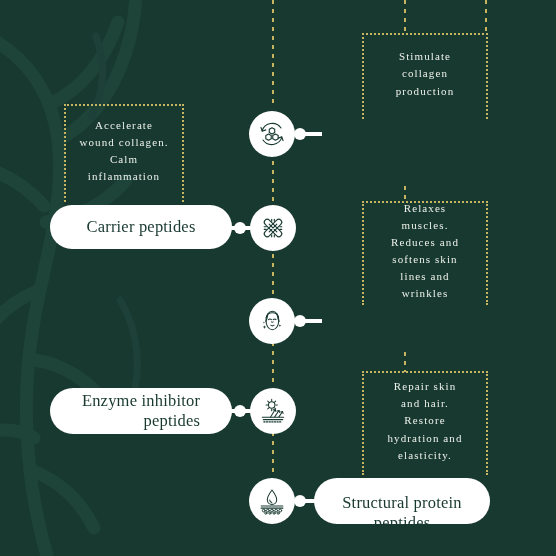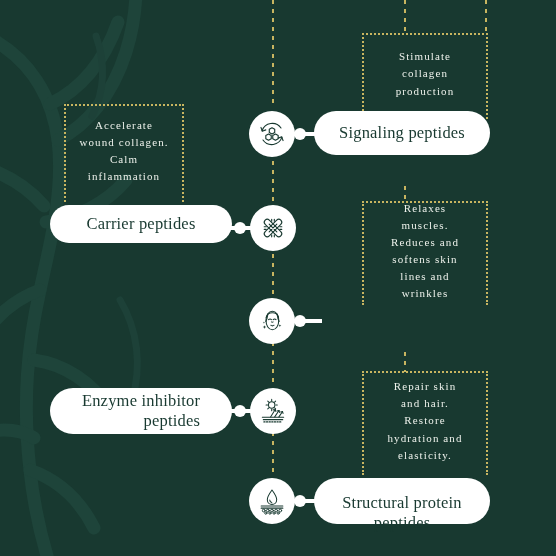--- a/index.html
+++ b/index.html
@@ -173,23 +173,20 @@
         <path d="M26.6 19.4 A11.4 11.4 0 0 1 6.4 22.4"></path>
         <path d="M4.2 9 L5.6 13 L9.4 11.6"></path>
         <path d="M27.8 23 L26.4 19 L22.6 20.4"></path>
         <path d="M16 9.3 l2.9 1.7 v3.3 L16 16 l-2.9-1.7 v-3.3 Z"></path>
         <path d="M12.3 16 l2.9 1.7 v3.3 l-2.9 1.7 l-2.9-1.7 v-3.3 Z"></path>
         <path d="M19.7 16 l2.9 1.7 v3.3 l-2.9 1.7 l-2.9-1.7 v-3.3 Z"></path>
       </g>
     </svg>
   </div>
 
-  <div class="pill" style="left:314px; top:111px; width:176px; height:44px;">
-    <div class="pill-label">Signaling peptides</div>
-  </div>
 
   <div class="note" style="left:64px; top:104px; width:120px; height:98px;">
     <div class="note-text">Accelerate
 wound collagen.
 Calm
 inflammation</div>
   </div>
 
   <div class="knot-bar" style="left:226px; top:226px; width:34px;"></div>
   <div class="knot" style="left:234px; top:222px;"></div>
@@ -203,21 +200,21 @@
         <circle cx="14.2" cy="14.2" r="0.55" fill="#183930" stroke="none"></circle>
         <circle cx="17.8" cy="14.2" r="0.55" fill="#183930" stroke="none"></circle>
         <circle cx="14.2" cy="17.8" r="0.55" fill="#183930" stroke="none"></circle>
         <circle cx="17.8" cy="17.8" r="0.55" fill="#183930" stroke="none"></circle>
         <path d="M6.6 14.6 h2.2 M6.6 17.4 h2.2 M23.2 14.6 h2.2 M23.2 17.4 h2.2"></path>
         <path d="M14.6 6.6 v2.2 M17.4 6.6 v2.2 M14.6 23.2 v2.2 M17.4 23.2 v2.2"></path>
       </g>
     </svg>
   </div>
 
-  <div class="pill" style="left:50px; top:205px; width:182px; height:38px;">
+  <div class="pill" style="left:50px; top:205px; width:182px; height:44px;">
     <div class="pill-label">Carrier peptides</div>
   </div>
 
   <div class="note" style="left:362px; top:201px; width:126px; height:104px;">
     <div class="note-text">Relaxes
 muscles.
 Reduces and
 softens skin
 lines and
 wrinkles</div>

